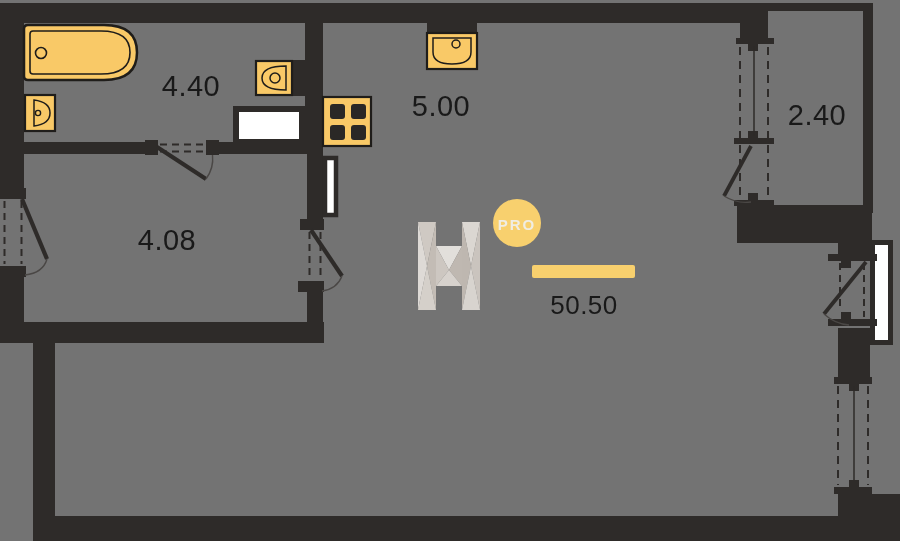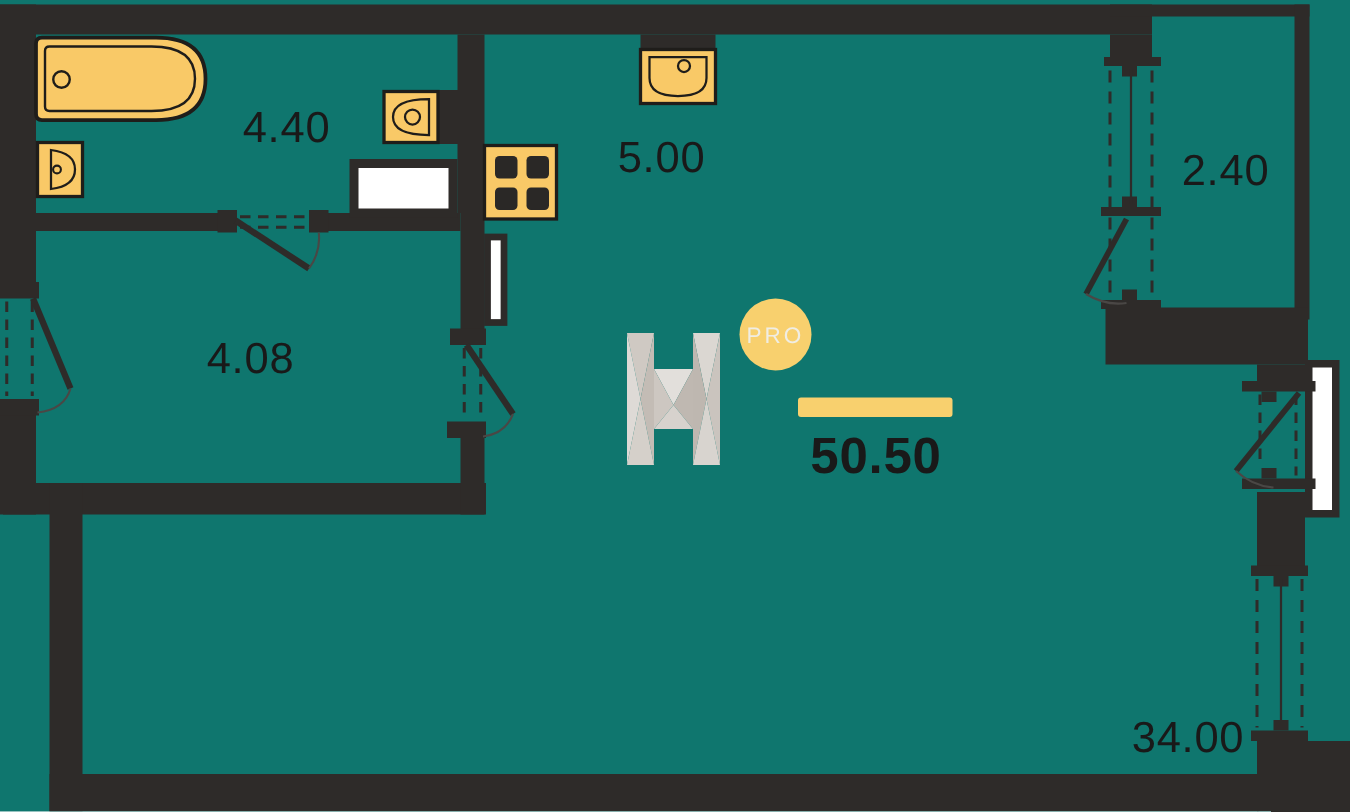--- a/index.html
+++ b/index.html
@@ -4,34 +4,34 @@
 <style>
   :root{
     --wall:#2e2b29;
     --fixture-fill:#f9c967;
     --fixture-stroke:#1f1d1a;
     --accent:#f8d06e;
     --label-text:#191919;
   }
   html,body{margin:0;padding:0;background:#ffffff;}
   #plan-wrap{
-    position:relative;width:900px;height:541px;background:#0f766e;
+    position:relative;width:900px;height:541px;background:#737373;
     font-family:"Liberation Sans", sans-serif;overflow:hidden;
   }
   #plan-svg{position:absolute;left:0;top:0;}
   .label{
     position:absolute;transform:translate(-50%,-50%);
     font-size:29px;color:var(--label-text);white-space:nowrap;
     letter-spacing:.5px;
   }
   .label-total{
-    font-size:34px;font-weight:700;letter-spacing:.5px;
+    font-size:26px;font-weight:400;letter-spacing:.5px;
   }
   .label-pro{
-    font-size:15px;font-weight:400;color:#f0ede3;letter-spacing:2px;
+    font-size:15px;font-weight:700;color:#f0ede3;letter-spacing:2px;
   }
 </style>
 </head>
 <body>
 
 <div id="plan-wrap">
 
 <svg id="plan-svg" width="900" height="541" viewBox="0 0 900 541">
 
   <g fill="var(--wall,#2e2b29)">
@@ -184,18 +184,17 @@
 </svg>
 
   <div class="label" style="left:191px;top:86px">4.40</div>
 
   <div class="label" style="left:441px;top:106px">5.00</div>
 
   <div class="label" style="left:167px;top:240px">4.08</div>
 
   <div class="label" style="left:817px;top:115px">2.40</div>
 
-  <div class="label" style="left:792px;top:493px">34.00</div>
 
   <div class="label label-pro" style="left:517px;top:224px">PRO</div>
 
   <div class="label label-total" style="left:584px;top:305px">50.50</div>
 </div>
 
 </body></html>

